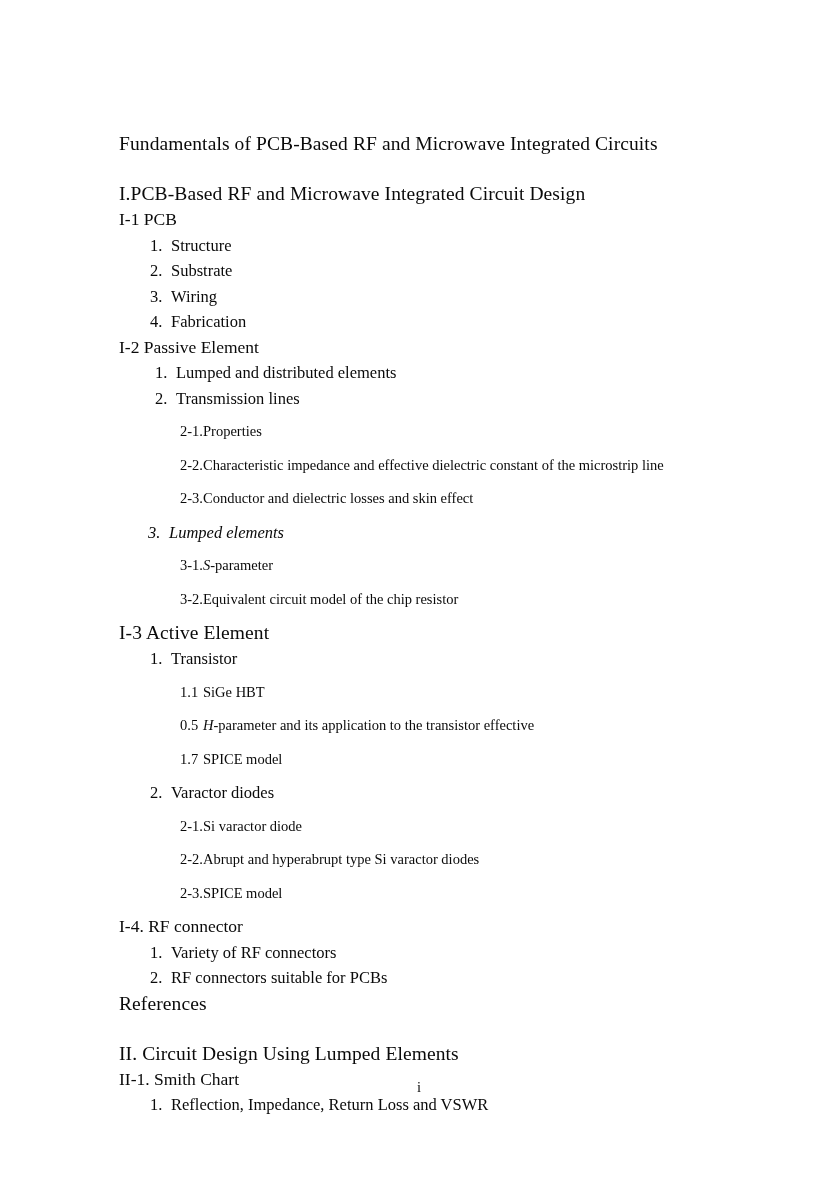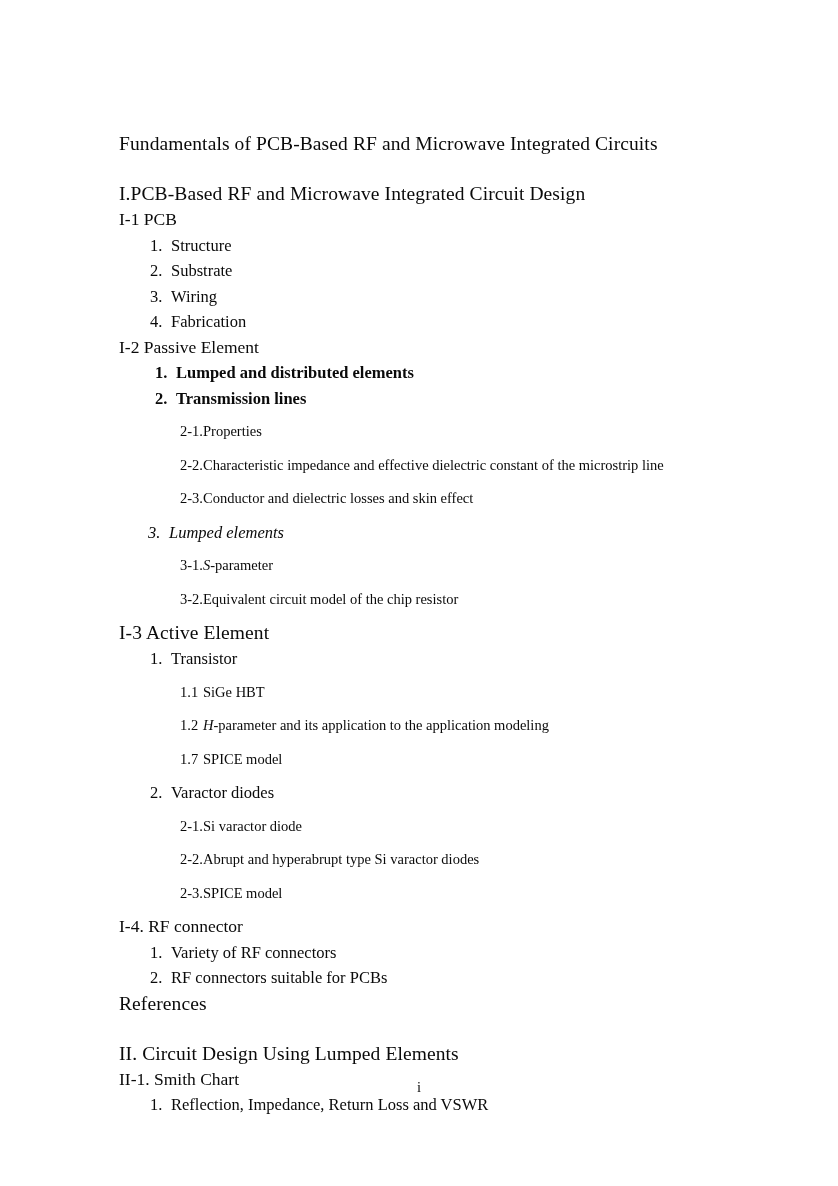--- a/index.html
+++ b/index.html
@@ -63,21 +63,21 @@
     font-size: 14.5px;
     line-height: 25.5px;
     white-space: nowrap;
     margin: 8px;
     font-weight: normal;
   }
 
   
   .ind-0  { padding-left: 0px; }
   .ind-1  { padding-left: 31px; }
-  .ind-1b { padding-left: 36px; font-weight: bold; }
+  .ind-1b { padding-left: 36px; }
   .ind-1c { padding-left: 29px; font-style: italic; }
   .ind-2  { padding-left: 53px; }
 
   .num {
     display: inline-block;
     min-width: 21px;
   }
   .num-wide {
     display: inline-block;
     min-width: 23px;
@@ -123,21 +123,21 @@
     <div class="lvl2 ind-2"><span class="num-wide">2-1.</span><span>Properties</span></div>
     <div class="lvl2 ind-2"><span class="num-wide">2-2.</span><span>Characteristic impedance and effective dielectric constant of the microstrip line</span></div>
     <div class="lvl2 ind-2"><span class="num-wide">2-3.</span><span>Conductor and dielectric losses and skin effect</span></div>
     <div class="lvl1 ind-1c"><span class="num">3.</span><span>Lumped elements</span></div>
     <div class="lvl2 ind-2"><span class="num-wide">3-1.</span><span class="ital">S</span><span>-parameter</span></div>
     <div class="lvl2 ind-2"><span class="num-wide">3-2.</span><span>Equivalent circuit model of the chip resistor</span></div>
 
     <div class="part-title ind-0">I-3 Active Element</div>
     <div class="lvl1 ind-1"><span class="num">1.</span><span>Transistor</span></div>
     <div class="lvl2 ind-2"><span class="num-wide">1.1</span><span>SiGe HBT</span></div>
-    <div class="lvl2 ind-2"><span class="num-wide">1.2</span><span class="ital">H</span><span>-parameter and its application to the application modeling</span></div>
+    <div class="lvl2 ind-2"><span class="num-wide">0.5</span><span class="ital">H</span><span>-parameter and its application to the transistor effective</span></div>
     <div class="lvl2 ind-2"><span class="num-wide">1.7</span><span>SPICE model</span></div>
     <div class="lvl1 ind-1"><span class="num">2.</span><span>Varactor diodes</span></div>
     <div class="lvl2 ind-2"><span class="num-wide">2-1.</span><span>Si varactor diode</span></div>
     <div class="lvl2 ind-2"><span class="num-wide">2-2.</span><span>Abrupt and hyperabrupt type Si varactor diodes</span></div>
     <div class="lvl2 ind-2"><span class="num-wide">2-3.</span><span>SPICE model</span></div>
 
     <div class="section-title ind-0">I-4. RF connector</div>
     <div class="lvl1 ind-1"><span class="num">1.</span><span>Variety of RF connectors</span></div>
     <div class="lvl1 ind-1"><span class="num">2.</span><span>RF connectors suitable for PCBs</span></div>
 

